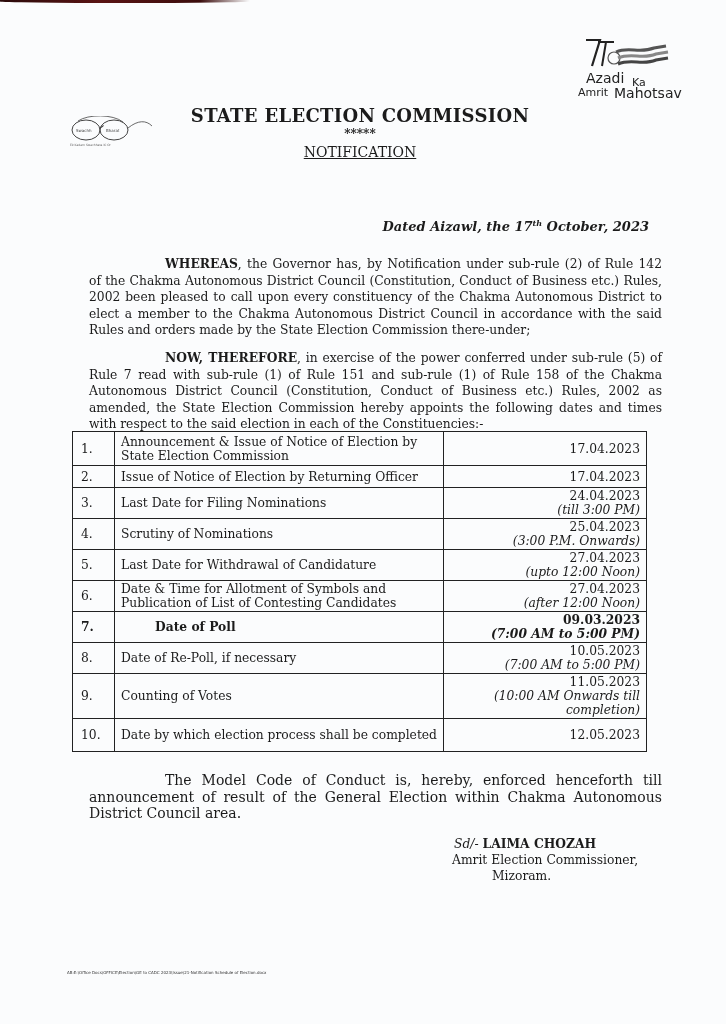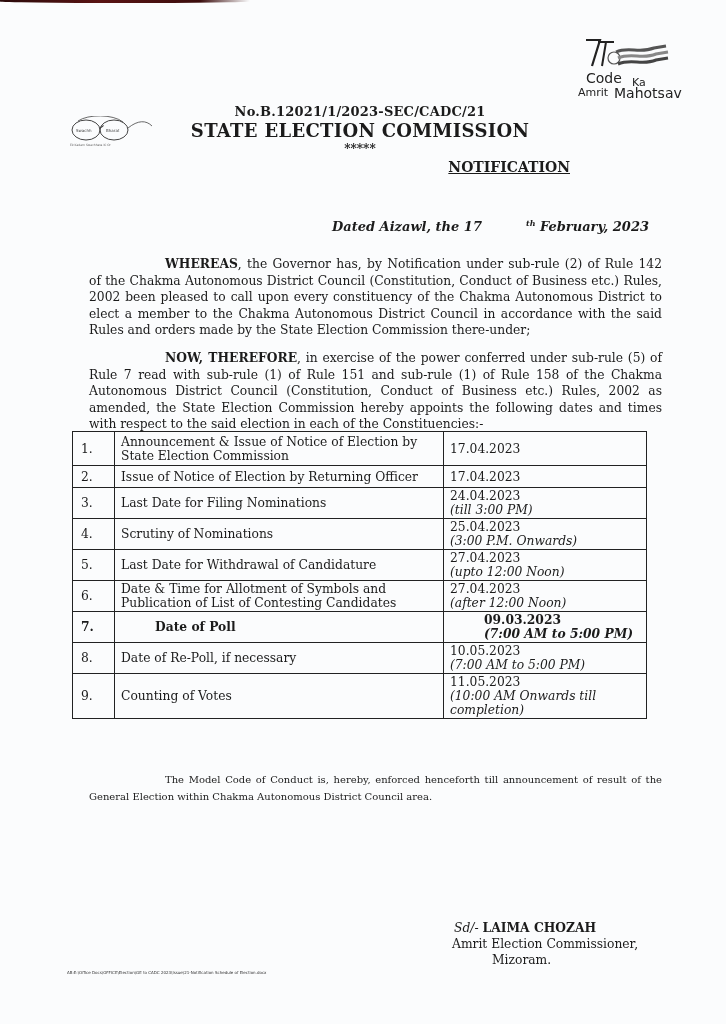--- a/index.html
+++ b/index.html
@@ -24,94 +24,93 @@
   .akam-word4 { position: absolute; left: 38px; top: 49px; font-family: "DejaVu Sans", sans-serif; font-size: 14px; color: #222; }
   
   .swachh { position: absolute; left: 68px; top: 116px; width: 90px; height: 40px; }
   .swachh-caption { position: absolute; left: 2px; top: 27px; font-family: "DejaVu Sans", sans-serif; font-size: 3px; color: #666; white-space: nowrap; }
   
   .header { position: absolute; left: 150px; top: 104px; width: 420px; text-align: center; }
   .ref-no { font-weight: bold; font-size: 13px; letter-spacing: 0.2px; margin: 0; }
   .org-name { font-weight: bold; font-size: 18px; margin: 1px 0 0 0; letter-spacing: 0.3px; }
   .state-name { font-weight: bold; font-size: 18px; margin: 0; }
   .stars { font-weight: bold; font-size: 12px; margin: 1px 0 0 0; }
-  .doc-type { font-weight: bold; font-size: 14px; margin: 3px 0 0 0; text-decoration: underline; text-align: right; }
+  .doc-type { font-weight: normal; font-size: 14px; margin: 3px 0 0 0; text-decoration: underline; }
   .dateline { position: absolute; right: 77px; top: 218px; font-weight: bold; font-style: italic; font-size: 13px; }
-  .dateline sup { font-size: 8px; margin-left: 44px; }
+  .dateline sup { font-size: 8px; }
   .para {
     position: absolute; left: 74px; width: 573px;
     font-size: 12.3px; line-height: 16.5px; text-align: justify; margin: 15px;
     text-indent: 76px;
   }
   .para b { font-weight: bold; }
   .p1 { top: 241px; }
   .p2 { top: 335px; }
-  .p3 { top: 757px; font-size: 10px; }
+  .p3 { top: 757px; font-size: 14px; }
   
   table.schedule {
     position: absolute; left: 72px; top: 431px; width: 575px;
     border-collapse: collapse; font-size: 12.3px; line-height: 14px;
   }
   table.schedule td { border: 1.3px solid #222; padding: 1px 6px; vertical-align: middle; }
   table.schedule td.sl { width: 27px; text-align: left; padding-left: 8px; }
   table.schedule td.evt { width: 282px; }
-  table.schedule td.when { text-align: left; }
+  table.schedule td.when { text-align: right; }
   .when .dt { display: block; }
   .when .tm { display: block; font-style: italic; }
   tr.bold td { font-weight: bold; padding-left: 40px; }
   
-  .signature { position: absolute; left: 452px; top: 920px; font-size: 12.3px; line-height: 16px; }
+  .signature { position: absolute; left: 452px; top: 836px; font-size: 12.3px; line-height: 16px; }
   .sig-line1 { padding-left: 2px; }
   .sig-line1 i { font-style: italic; }
   .sig-line1 b { font-weight: bold; }
   .sig-line3 { padding-left: 40px; }
   .filepath { position: absolute; left: 67px; top: 970px; font-size: 4px; color: #333; white-space: nowrap; font-family: "DejaVu Sans", sans-serif; }
 </style>
 </head>
 <body>
 
 <div class="top-band"></div>
 
 <div class="akam">
   <svg class="akam-svg" width="90" height="36" viewBox="0 0 90 36">
     <path d="M2 4 L16 4 L8 30" stroke="#222" stroke-width="2.2" fill="none"></path>
     <path d="M14 6 L30 6 M22 6 L18 30" stroke="#222" stroke-width="2" fill="none"></path>
     <circle cx="30" cy="22" r="6" fill="none" stroke="#555" stroke-width="1.2"></circle>
     <path d="M32 16 C45 10, 55 18, 70 12 L82 10" stroke="#555" stroke-width="3" fill="none"></path>
     <path d="M34 22 C48 16, 58 24, 72 18 L84 16" stroke="#888" stroke-width="3" fill="none"></path>
     <path d="M34 28 C48 22, 58 30, 72 24 L84 22" stroke="#444" stroke-width="3" fill="none"></path>
   </svg>
-  <span class="akam-word1">Code</span>
+  <span class="akam-word1">Azadi</span>
   <span class="akam-word2">Ka</span>
   <span class="akam-word3">Amrit</span>
   <span class="akam-word4">Mahotsav</span>
 </div>
 
 <div class="swachh">
   <svg width="90" height="30" viewBox="0 0 90 30">
     <ellipse cx="18" cy="14" rx="14" ry="10" fill="none" stroke="#444" stroke-width="1"></ellipse>
     <ellipse cx="46" cy="14" rx="14" ry="10" fill="none" stroke="#444" stroke-width="1"></ellipse>
     <path d="M32 12 C35 9, 38 9, 32 12" stroke="#444" fill="none"></path>
     <path d="M10 5 C20 -2, 45 -2, 55 6" stroke="#444" stroke-width="0.8" fill="none"></path>
     <path d="M60 12 C70 4, 78 4, 84 10" stroke="#444" stroke-width="0.8" fill="none"></path>
     <text x="8" y="16" font-size="4" fill="#444" font-family="DejaVu Sans, sans-serif">Swachh</text>
     <text x="38" y="16" font-size="4" fill="#444" font-family="DejaVu Sans, sans-serif">Bharat</text>
   </svg>
   <span class="swachh-caption">Ek Kadam Swachhata Ki Or</span>
 </div>
 
 <div class="header">
-  <p class="ref-no">No.B.12021/1/2023-SEC/CADC/21</p>
   <p class="org-name">STATE ELECTION COMMISSION</p>
   <p class="stars">*****</p>
   <p class="doc-type">NOTIFICATION</p>
 </div>
 
 <div class="dateline">
-  <span>Dated Aizawl, the 17</span><sup>th</sup><span> February, 2023</span>
+  <span>Dated Aizawl, the 17</span><sup>th</sup><span> October, 2023</span>
 </div>
 
 <p class="para p1"><b>WHEREAS</b><span>, the Governor has, by Notification under sub-rule (2) of Rule 142 of the Chakma Autonomous District Council (Constitution, Conduct of Business etc.) Rules, 2002 been pleased to call upon every constituency of the Chakma Autonomous District to elect a member to the Chakma Autonomous District Council in accordance with the said Rules and orders made by the State Election Commission there-under;</span></p>
 
 <p class="para p2"><b>NOW, THEREFORE</b><span>, in exercise of the power conferred under sub-rule (5) of Rule 7 read with sub-rule (1) of Rule 151 and sub-rule (1) of Rule 158 of the Chakma Autonomous District Council (Constitution, Conduct of Business etc.) Rules, 2002 as amended, the State Election Commission hereby appoints the following dates and times with respect to the said election in each of the Constituencies:-</span></p>
 
 <table class="schedule">
   <tbody id="schedule-body">
       <tr style="height: 34px;">
         <td class="sl">1.</td>
@@ -176,20 +175,27 @@
         </td>
       </tr>
       <tr style="height: 41px;">
         <td class="sl">9.</td>
         <td class="evt">Counting of Votes</td>
         <td class="when">
           <span class="dt">11.05.2023</span>
           <span class="tm">(10:00 AM Onwards till completion)</span>
         </td>
       </tr>
+      <tr style="height: 33px;">
+        <td class="sl">10.</td>
+        <td class="evt">Date by which election process shall be completed</td>
+        <td class="when">
+          <span class="dt">12.05.2023</span>
+        </td>
+      </tr>
     </tbody>
 </table>
 
 <p class="para p3">The Model Code of Conduct is, hereby, enforced henceforth till announcement of result of the General Election within Chakma Autonomous District Council area.</p>
 
 <div class="signature">
   <div class="sig-line1"><i>Sd/-</i> <b>LAIMA CHOZAH</b></div>
   <div>Amrit Election Commissioner,</div>
   <div class="sig-line3">Mizoram.</div>
 </div>

